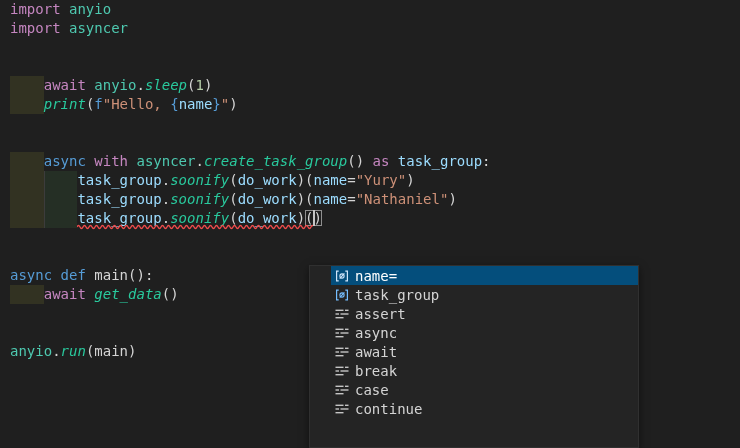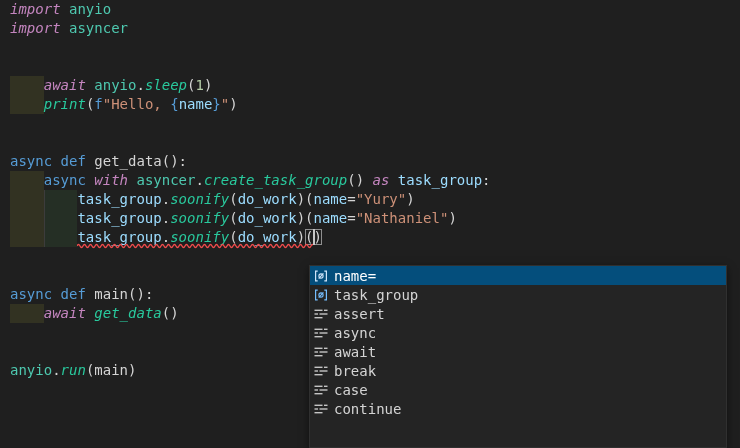--- a/index.html
+++ b/index.html
@@ -16,35 +16,35 @@
   .editor{position:relative;width:740px;height:448px;}
   .code{position:absolute;left:0;top:0;right:0;bottom:0;}
   .line{
     position:relative;height:19px;line-height:19px;font-size:14px;
     white-space:pre;padding-left:10px;color:var(--c-pl);
   }
   .indent-block{position:absolute;top:0;height:19px;width:34px;pointer-events:none;}
   .ind0{background:rgba(255,255,64,0.085);}
   .ind1{background:rgba(127,255,127,0.075);}
   .guide{position:absolute;top:0;height:19px;width:1px;background:#3c3c3c;pointer-events:none;}
-  .tok-kw1{color:var(--c-kw1);font-style:italic;} .tok-kw2{color:var(--c-kw2);}
+  .tok-kw1{color:var(--c-kw1);} .tok-kw2{color:var(--c-kw2);}
   .tok-mod{color:var(--c-mod);text-align:right;} .tok-type{color:var(--c-mod);}
   .tok-fn{color:var(--c-fn);font-style:italic;}  .tok-var{color:var(--c-var);}
   .tok-str{color:var(--c-str);} .tok-num{color:var(--c-num);}
   .tok-pl{color:var(--c-pl);}  .tok-def{color:#d4d4d4;}
   .boxed{box-shadow:inset 0 0 0 1px #8f8f8f;}
   .cursor{
     display:inline-block;width:2px;margin:0 -1px;height:16px;
     background:#c6c6c6;vertical-align:middle;position:relative;top:-1px;
   }
   .squiggle{position:absolute;bottom:-2px;height:6px;pointer-events:none;}
   .suggest{
-    position:absolute;left:309px;top:265px;width:418px;height:183px;
+    position:absolute;left:309px;top:265px;width:330px;height:183px;
     background:var(--s-bg);border:1px solid var(--s-border);
-    box-sizing:border-box;overflow:hidden;box-shadow:0 3px 8px rgba(0,0,0,0.5);
+    box-sizing:border-box;overflow:hidden;box-shadow:0 3px 8px rgba(0,0,0,0.5);padding-left:21px;
   }
   .srow{
     height:19px;display:flex;align-items:center;font-size:14px;
     color:var(--s-text);padding-left:3px;white-space:pre;cursor:default;
   }
   .srow.selected{background:var(--s-sel);color:#ffffff;}
   .sicon{width:16px;height:16px;margin-right:5px;flex:none;}
 </style>
 </head>
 <body>
@@ -52,21 +52,20 @@
 <div class="editor">
   <div class="code" id="code-area">
       <div class="line"><span></span><span class="tok-kw1">import</span><span class="tok-pl"> </span><span class="tok-mod">anyio</span></div>
       <div class="line"><span></span><span class="tok-kw1">import</span><span class="tok-pl"> </span><span class="tok-mod">asyncer</span></div>
       <div class="line"><span></span></div>
       <div class="line"><span></span></div>
       <div class="line"><div class="indent-block ind0" style="left: 10px; width: 33.72px;"></div><span>    </span><span class="tok-kw1">await</span><span class="tok-pl"> </span><span class="tok-mod">anyio</span><span class="tok-pl">.</span><span class="tok-fn">sleep</span><span class="tok-pl">(</span><span class="tok-num">1</span><span class="tok-pl">)</span></div>
       <div class="line"><div class="indent-block ind0" style="left: 10px; width: 33.72px;"></div><span>    </span><span class="tok-fn">print</span><span class="tok-pl">(</span><span class="tok-kw2">f</span><span class="tok-str">"Hello, </span><span class="tok-kw2">{</span><span class="tok-var">name</span><span class="tok-kw2">}</span><span class="tok-str">"</span><span class="tok-pl">)</span></div>
       <div class="line"><span></span></div>
       <div class="line"><span></span></div>
-      <div class="line"><span></span><span class="tok-kw2">async</span><span class="tok-pl"> </span><span class="tok-kw2">def</span><span class="tok-pl"> </span><span class="tok-def">get_data</span><span class="tok-pl">():</span></div>
       <div class="line"><div class="indent-block ind0" style="left: 10px; width: 33.72px;"></div><span>    </span><span class="tok-kw2">async</span><span class="tok-pl"> </span><span class="tok-kw1">with</span><span class="tok-pl"> </span><span class="tok-mod">asyncer</span><span class="tok-pl">.</span><span class="tok-fn">create_task_group</span><span class="tok-pl">() </span><span class="tok-kw1">as</span><span class="tok-pl"> </span><span class="tok-var">task_group</span><span class="tok-pl">:</span></div>
       <div class="line"><div class="indent-block ind0" style="left: 10px; width: 33.72px;"></div><div class="indent-block ind1" style="left: 43.72px; width: 33.72px;"></div><div class="guide" style="left: 43.72px;"></div><span>        </span><span class="tok-var">task_group</span><span class="tok-pl">.</span><span class="tok-fn">soonify</span><span class="tok-pl">(</span><span class="tok-var">do_work</span><span class="tok-pl">)(</span><span class="tok-var">name</span><span class="tok-pl">=</span><span class="tok-str">"Yury"</span><span class="tok-pl">)</span></div>
       <div class="line"><div class="indent-block ind0" style="left: 10px; width: 33.72px;"></div><div class="indent-block ind1" style="left: 43.72px; width: 33.72px;"></div><div class="guide" style="left: 43.72px;"></div><span>        </span><span class="tok-var">task_group</span><span class="tok-pl">.</span><span class="tok-fn">soonify</span><span class="tok-pl">(</span><span class="tok-var">do_work</span><span class="tok-pl">)(</span><span class="tok-var">name</span><span class="tok-pl">=</span><span class="tok-str">"Nathaniel"</span><span class="tok-pl">)</span></div>
       <div class="line"><div class="indent-block ind0" style="left: 10px; width: 33.72px;"></div><div class="indent-block ind1" style="left: 43.72px; width: 33.72px;"></div><div class="guide" style="left: 43.72px;"></div><span>        </span><span class="tok-var">task_group</span><span class="tok-pl">.</span><span class="tok-fn">soonify</span><span class="tok-pl">(</span><span class="tok-var">do_work</span><span class="tok-pl">)</span><span class="tok-pl boxed">(</span><span class="cursor"></span><span class="tok-pl boxed">)</span><svg class="squiggle" width="236" height="6" style="left: 77.44px;">
           <path d="M0,3 q1.5,-3 3,0 q1.5,3 3,0 q1.5,-3 3,0 q1.5,3 3,0 q1.5,-3 3,0 q1.5,3 3,0 q1.5,-3 3,0 q1.5,3 3,0 q1.5,-3 3,0 q1.5,3 3,0 q1.5,-3 3,0 q1.5,3 3,0 q1.5,-3 3,0 q1.5,3 3,0 q1.5,-3 3,0 q1.5,3 3,0 q1.5,-3 3,0 q1.5,3 3,0 q1.5,-3 3,0 q1.5,3 3,0 q1.5,-3 3,0 q1.5,3 3,0 q1.5,-3 3,0 q1.5,3 3,0 q1.5,-3 3,0 q1.5,3 3,0 q1.5,-3 3,0 q1.5,3 3,0 q1.5,-3 3,0 q1.5,3 3,0 q1.5,-3 3,0 q1.5,3 3,0 q1.5,-3 3,0 q1.5,3 3,0 q1.5,-3 3,0 q1.5,3 3,0 q1.5,-3 3,0 q1.5,3 3,0 q1.5,-3 3,0 q1.5,3 3,0 q1.5,-3 3,0 q1.5,3 3,0 q1.5,-3 3,0 q1.5,3 3,0 q1.5,-3 3,0 q1.5,3 3,0 q1.5,-3 3,0 q1.5,3 3,0 q1.5,-3 3,0 q1.5,3 3,0 q1.5,-3 3,0 q1.5,3 3,0 q1.5,-3 3,0 q1.5,3 3,0 q1.5,-3 3,0 q1.5,3 3,0 q1.5,-3 3,0 q1.5,3 3,0 q1.5,-3 3,0 q1.5,3 3,0 q1.5,-3 3,0 q1.5,3 3,0 q1.5,-3 3,0 q1.5,3 3,0 q1.5,-3 3,0 q1.5,3 3,0 q1.5,-3 3,0 q1.5,3 3,0 q1.5,-3 3,0 q1.5,3 3,0 q1.5,-3 3,0 q1.5,3 3,0 q1.5,-3 3,0 q1.5,3 3,0 q1.5,-3 3,0 q1.5,3 3,0 q1.5,-3 3,0 q1.5,3 3,0 q1.5,-3 3,0 q1.5,3 3,0" fill="none" stroke="var(--err)" stroke-width="1.3"></path>
         </svg></div>
       <div class="line"><span></span></div>
       <div class="line"><span></span></div>
       <div class="line"><span></span><span class="tok-kw2">async</span><span class="tok-pl"> </span><span class="tok-kw2">def</span><span class="tok-pl"> </span><span class="tok-def">main</span><span class="tok-pl">():</span></div>
       <div class="line"><div class="indent-block ind0" style="left: 10px; width: 33.72px;"></div><span>    </span><span class="tok-kw1">await</span><span class="tok-pl"> </span><span class="tok-fn">get_data</span><span class="tok-pl">()</span></div>

